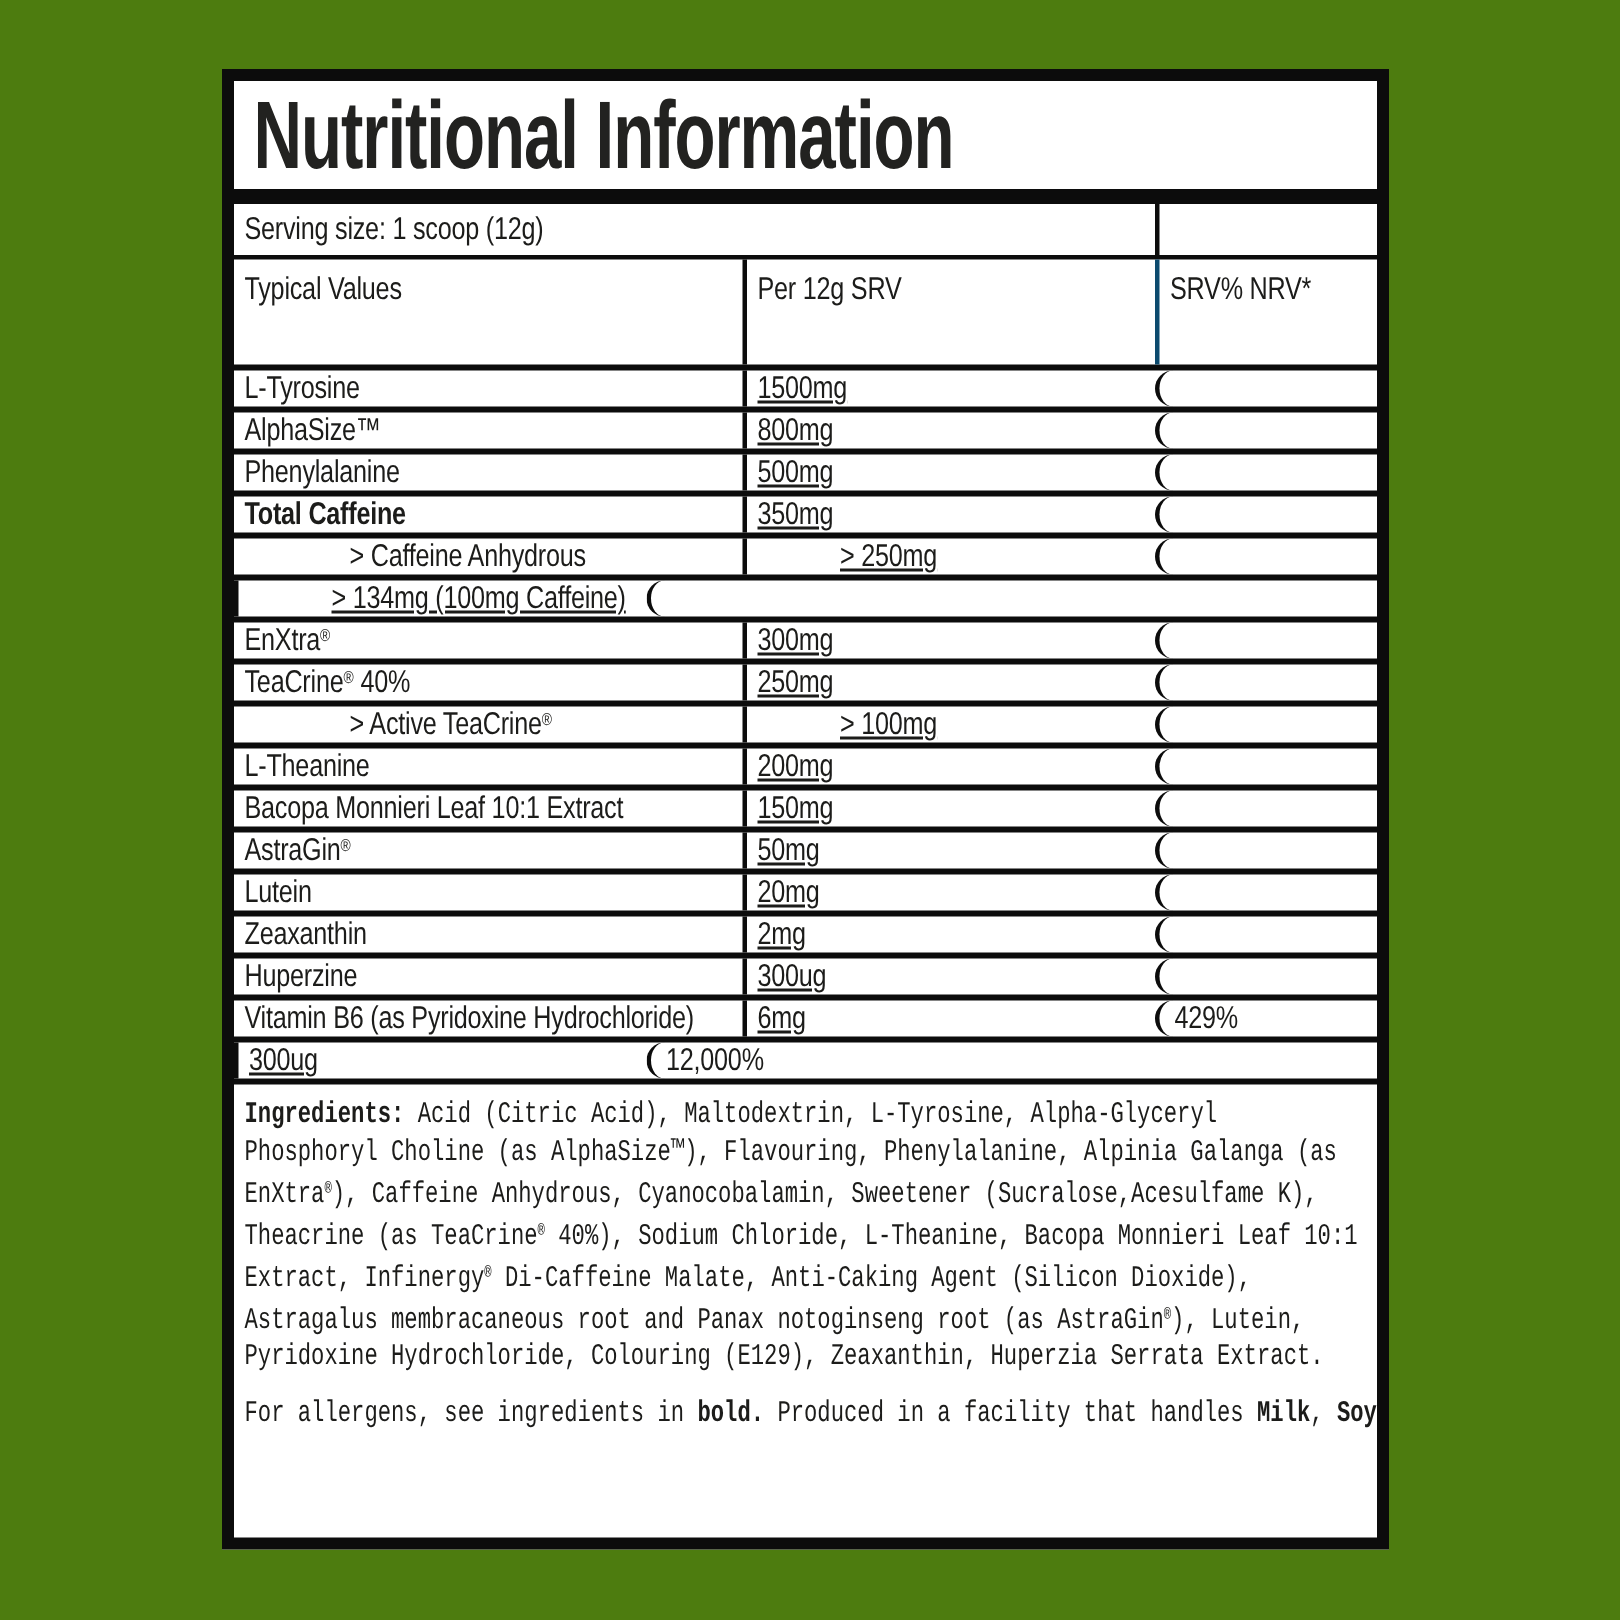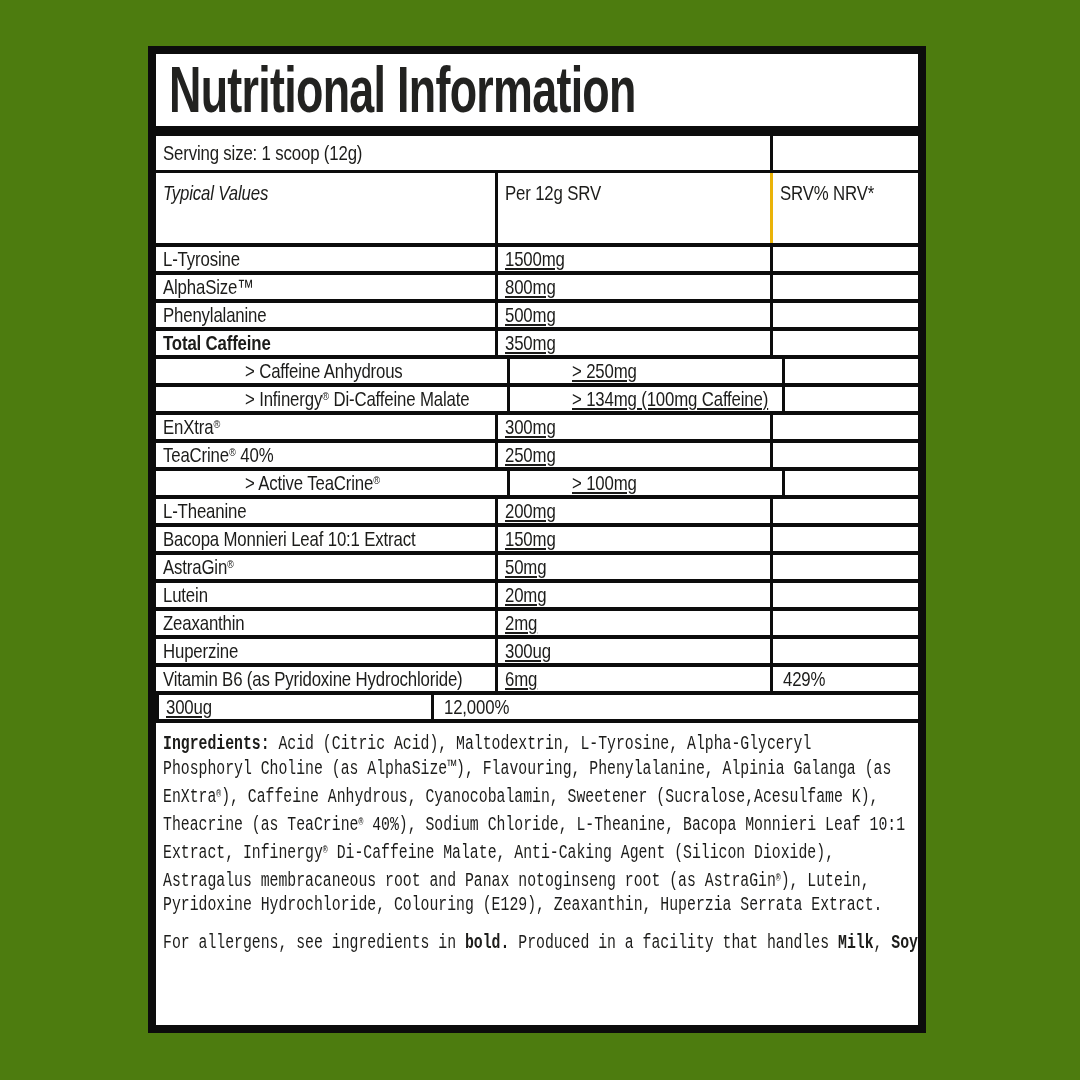--- a/index.html
+++ b/index.html
@@ -38,30 +38,30 @@
   }
 
   
   .serving-row { flex: 0 0 37px; border-bottom: 3px solid #0c0c0c; display: flex; }
   .serving-main { flex: 1 1 auto; display: flex; align-items: center; padding-left: 7px; }
   .serving-side { flex: 0 0 148px; border-left: 3px solid #0c0c0c; }
 
   
   .header-row { flex: 0 0 74px; border-bottom: 4px solid #0c0c0c; display: flex; }
   .hcell { padding-top: 8px; padding-left: 7px; }
-  .hc1 { flex: 0 0 339px; font-style: italic; }
+  .hc1 { flex: 0 0 339px; }
   .hc2 { flex: 0 0 275px; border-left: 3px solid #0c0c0c; }
-  .hc3 { flex: 1 1 auto; border-left: 3px solid #eab308; }
+  .hc3 { flex: 1 1 auto; border-left: 3px solid #0c4a6e; }
 
   
   .row { flex: 0 0 35px; border-bottom: 4px solid #0c0c0c; display: flex; }
   .row .c1 { flex: 0 0 339px; display: flex; align-items: center; padding-left: 7px; overflow: hidden; }
   .row .c2 { flex: 0 0 275px; border-left: 3px solid #0c0c0c; display: flex; align-items: center; padding-left: 7px; overflow: hidden; text-decoration: underline; }
-  .row .c3 { flex: 1 1 auto; border-left: 3px solid #0c0c0c; display: flex; align-items: center; padding-left: 10px; overflow: hidden; }
-  .row.indent .c1 { padding-left: 77px; margin-left: 12px; }
+  .row .c3 { flex: 1 1 auto; border-left: 3px solid #0c0c0c; display: flex; align-items: center; padding-left: 10px; overflow: hidden; border-radius: 12px; }
+  .row.indent .c1 { padding-left: 77px; }
   .row.indent .c2 { padding-left: 62px; }
   .row.bold .c1 .ct { font-weight: 700; }
 
   
   .ct {
     display: inline-block; white-space: nowrap;
     font-size: 21px; letter-spacing: -0.2px;
     transform: scaleX(.80); transform-origin: 0 50%;
   }
   .reg { font-size: .55em; vertical-align: .5em; letter-spacing: 0; }
@@ -145,23 +145,20 @@
         <div class="row indent">
           <div class="c1">
             <span class="ct">&gt; Caffeine Anhydrous</span>
           </div>
           <div class="c2">
             <span class="ct">&gt; 250mg</span>
           </div>
           <div class="c3"></div>
         </div>
         <div class="row indent">
-          <div class="c1">
-            <span class="ct">&gt; Infinergy<span class="reg">®</span> Di-Caffeine Malate</span>
-          </div>
           <div class="c2">
             <span class="ct">&gt; 134mg (100mg Caffeine)</span>
           </div>
           <div class="c3"></div>
         </div>
         <div class="row">
           <div class="c1">
             <span class="ct">EnXtra<span class="reg">®</span></span>
           </div>
           <div class="c2">

